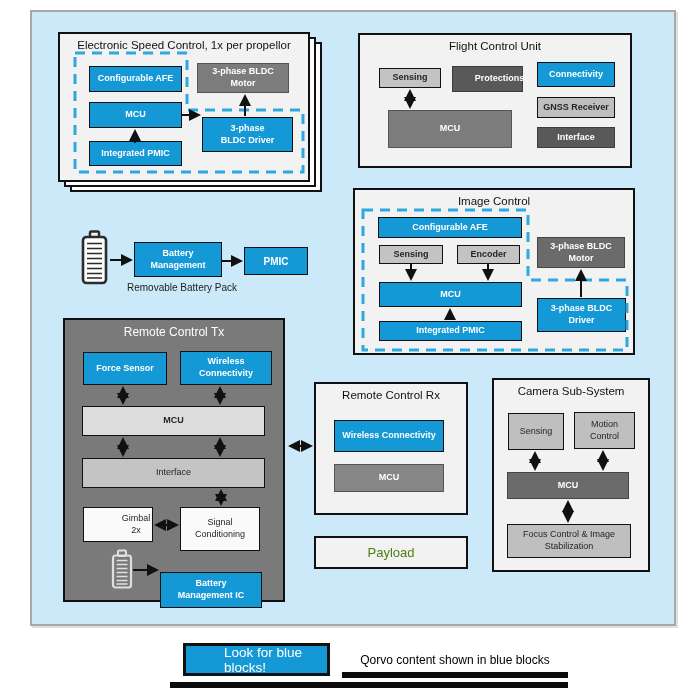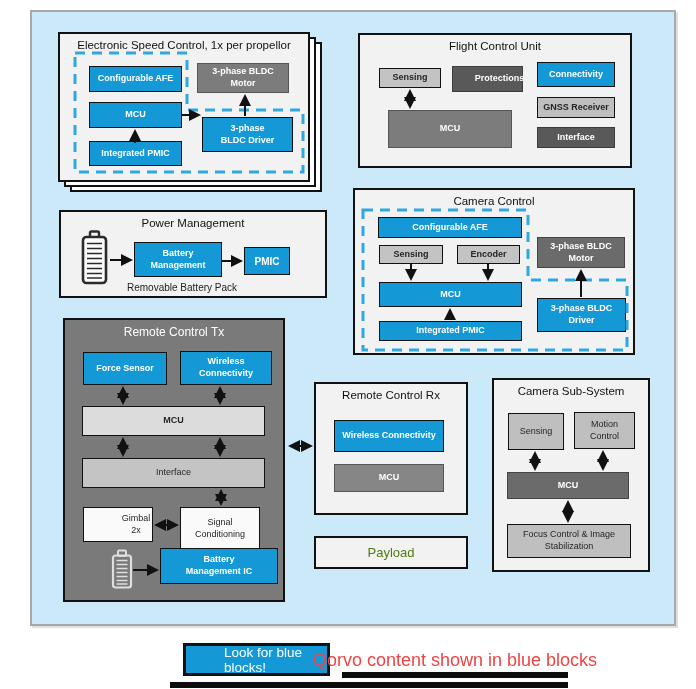--- a/index.html
+++ b/index.html
@@ -25,21 +25,21 @@
   .txl2{background:#c4c4c4;color:#262626;}
   .tx-panel{background:#7a7a7a;}
   .tx-panel .title{color:#ffffff;font-size:12px;}
   .caption{position:absolute;font-size:10px;color:#222;white-space:nowrap;}
   .payload-box{display:flex;align-items:center;justify-content:center;font-size:13px;color:#4d7c0f;}
   .overlay{position:absolute;left:0;top:0;width:696px;height:689px;pointer-events:none;}
   .legend-btn{position:absolute;left:183px;top:643px;width:147px;height:33px;background:#1599d6;
               border:3px solid #111;box-sizing:border-box;display:flex;align-items:center;
               justify-content:center;color:#fff;font-size:13.5px;padding-left:38px;}
   .legend-note{position:absolute;left:342px;top:648px;width:226px;height:24px;display:flex;
-               align-items:center;justify-content:center;font-size:18px;color:#ef4444;white-space:nowrap;}
+               align-items:center;justify-content:center;font-size:12px;color:#000000;white-space:nowrap;}
   .bar{position:absolute;background:#0b0b0b;}
   .bar1{left:342px;top:672px;width:226px;height:6px;}
   .bar2{left:170px;top:682px;width:398px;height:6px;}
   .icon-wrap{position:absolute;}
 </style>
 </head>
 <body>
 
 <div class="page">
   <div class="canvas"></div>
@@ -60,61 +60,58 @@
     <div class="title">Flight Control Unit</div>
   </div>
   <div class="blk lgray" style="left:379px;top:68px;width:62px;height:20px;">Sensing</div>
   <div class="blk dark" style="left:452px;top:66px;width:71px;height:26px;padding-left:24px;">Protections</div>
   <div class="blk blue" style="left:537px;top:62px;width:78px;height:25px;">Connectivity</div>
   <div class="blk mid" style="left:388px;top:110px;width:124px;height:38px;">MCU</div>
   <div class="blk lgray2" style="left:537px;top:97px;width:78px;height:21px;">GNSS Receiver</div>
   <div class="blk dark" style="left:537px;top:127px;width:78px;height:21px;">Interface</div>
 
   <div class="box" style="left:353px;top:188px;width:282px;height:167px;">
-    <div class="title">Camera Control</div>
+    <div class="title">Image Control</div>
   </div>
   <div class="blk blue" style="left:378px;top:217px;width:144px;height:21px;">Configurable AFE</div>
   <div class="blk lgray" style="left:379px;top:245px;width:64px;height:19px;">Sensing</div>
   <div class="blk lgray" style="left:457px;top:245px;width:63px;height:19px;">Encoder</div>
   <div class="blk blue" style="left:379px;top:282px;width:143px;height:25px;">MCU</div>
   <div class="blk blue" style="left:379px;top:321px;width:143px;height:20px;">Integrated PMIC</div>
   <div class="blk dark2" style="left:537px;top:237px;width:88px;height:31px;padding:0 12px;">3-phase BLDC Motor</div>
   <div class="blk blue" style="left:537px;top:298px;width:89px;height:34px;padding:0 12px;">3-phase BLDC Driver</div>
 
-  <div class="box" style="left:59px;top:210px;width:268px;height:88px;">
-    <div class="title">Power Management</div>
-  </div>
   <div class="icon-wrap" style="left:80px;top:229px;">
     <svg width="29" height="57" viewBox="0 0 29 57">
       <rect x="10" y="2.5" width="9" height="7" rx="1.5" fill="#f2f2f2" stroke="#2b2b2b" stroke-width="2.4"></rect>
       <rect x="3" y="8" width="23" height="46" rx="3.5" fill="#fdfdfd" stroke="#2b2b2b" stroke-width="2.6"></rect>
       <path d="M7 14.5h15M7 19.5h15M7 24.5h15M7 29.5h15M7 34.5h15M7 39.5h15M7 44.5h15M7 49h15" stroke="#2b2b2b" stroke-width="1.5"></path>
     </svg>
   </div>
   <div class="blk blue" style="left:134px;top:242px;width:88px;height:35px;padding:0 10px;">Battery Management</div>
-  <div class="blk blue" style="left:244px;top:247px;width:46px;height:28px;font-size:10px;">PMIC</div>
+  <div class="blk blue" style="left:244px;top:247px;width:64px;height:28px;font-size:10px;">PMIC</div>
   <div class="caption" style="left:127px;top:282px;">Removable Battery Pack</div>
 
   <div class="box tx-panel" style="left:63px;top:318px;width:222px;height:284px;">
     <div class="title">Remote Control Tx</div>
   </div>
   <div class="blk blue" style="left:83px;top:352px;width:84px;height:33px;">Force Sensor</div>
   <div class="blk blue" style="left:180px;top:351px;width:92px;height:34px;padding:0 8px;">Wireless Connectivity</div>
   <div class="blk txl1" style="left:82px;top:406px;width:183px;height:30px;">MCU</div>
   <div class="blk txl2" style="left:82px;top:458px;width:183px;height:30px;font-weight:normal;">Interface</div>
   <div class="blk near-white" style="left:83px;top:507px;width:70px;height:35px;font-weight:normal;padding-left:36px;">Gimbal 2x</div>
   <div class="blk near-white" style="left:180px;top:507px;width:80px;height:44px;font-weight:normal;padding:0 10px;">Signal Conditioning</div>
   <div class="icon-wrap" style="left:111px;top:549px;">
     <svg width="22" height="40" viewBox="0 0 22 40">
       <rect x="7" y="1.5" width="8" height="5.5" rx="1" fill="none" stroke="#dfdfdf" stroke-width="2"></rect>
       <rect x="2" y="6.5" width="18" height="32" rx="2.5" fill="none" stroke="#dfdfdf" stroke-width="2.2"></rect>
       <path d="M5.5 11.5h11M5.5 15.5h11M5.5 19.5h11M5.5 23.5h11M5.5 27.5h11M5.5 31.5h11M5.5 35h11" stroke="#dfdfdf" stroke-width="1.4"></path>
     </svg>
   </div>
-  <div class="blk blue" style="left:160px;top:548px;width:118px;height:36px;padding:0 14px;">Battery Management IC</div>
+  <div class="blk blue" style="left:160px;top:572px;width:102px;height:36px;padding:0 14px;">Battery Management IC</div>
 
   <div class="box" style="left:314px;top:382px;width:154px;height:133px;">
     <div class="title">Remote Control Rx</div>
   </div>
   <div class="blk blue" style="left:334px;top:420px;width:110px;height:32px;">Wireless Connectivity</div>
   <div class="blk mid2" style="left:334px;top:464px;width:110px;height:28px;">MCU</div>
 
   <div class="box payload-box" style="left:314px;top:536px;width:154px;height:33px;">Payload</div>
 
   <div class="box" style="left:492px;top:378px;width:158px;height:194px;">

